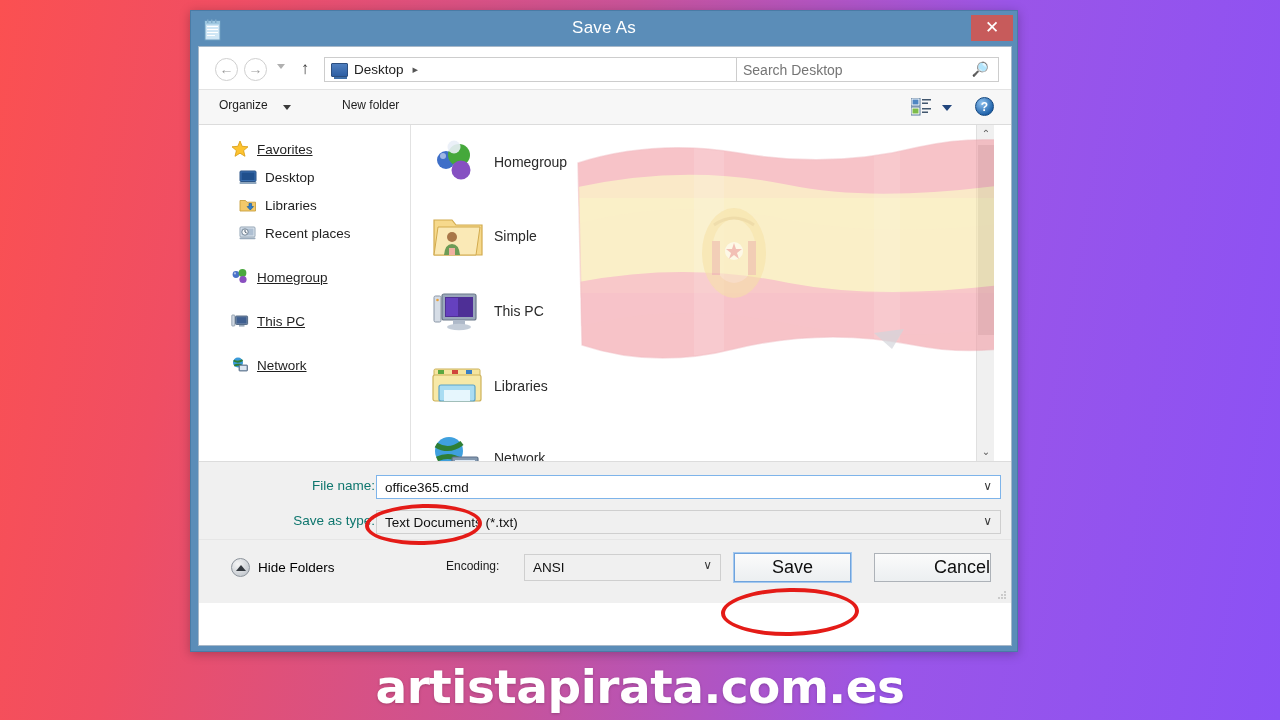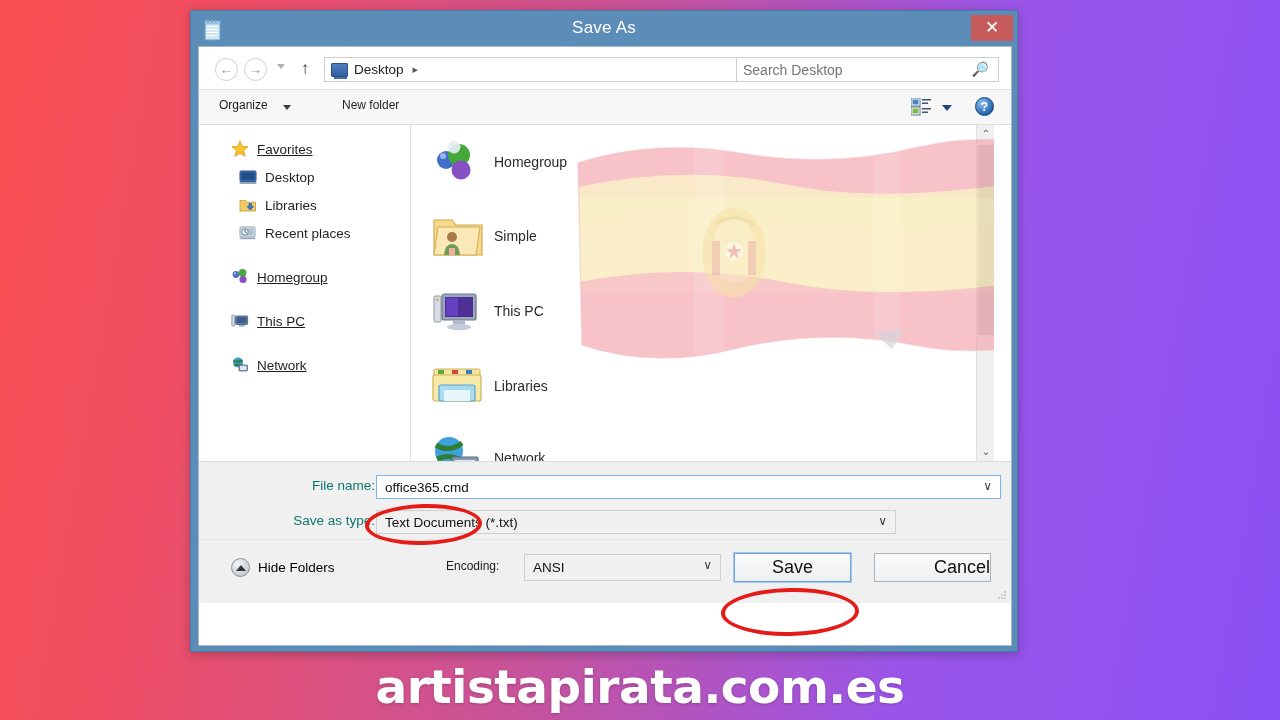--- a/index.html
+++ b/index.html
@@ -289,21 +289,21 @@
   .combo .ccaret {
     position: absolute; right: 8px; top: 3px;
     font-size: 12px; color: #3a3a3a;
   }
   .combo-filename {
     left: 177px; top: 13px; width: 625px;
     border: 1px solid #7eb4ea;
     background: #fff;
   }
   .combo-savetype {
-    left: 177px; top: 48px; width: 520px;
+    left: 177px; top: 48px; width: 625px;
     border: 1px solid #cfcfcf;
     background: #f0f0f0;
   }
 
   
   .footer {
     position: relative;
     height: 64px;
     background: #f0f0f0;
     border-top: 1px solid #e6e6e6;

